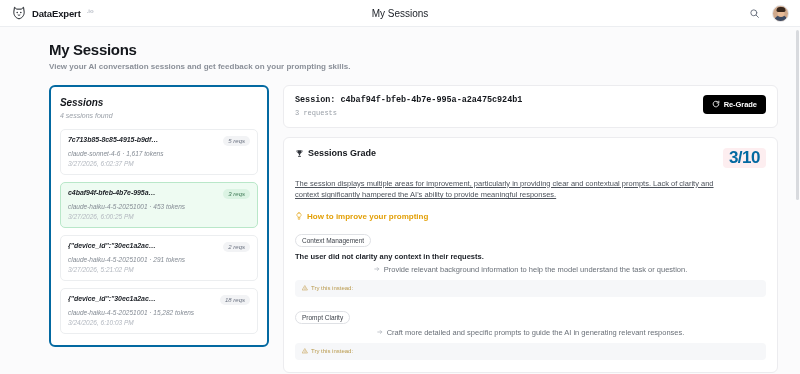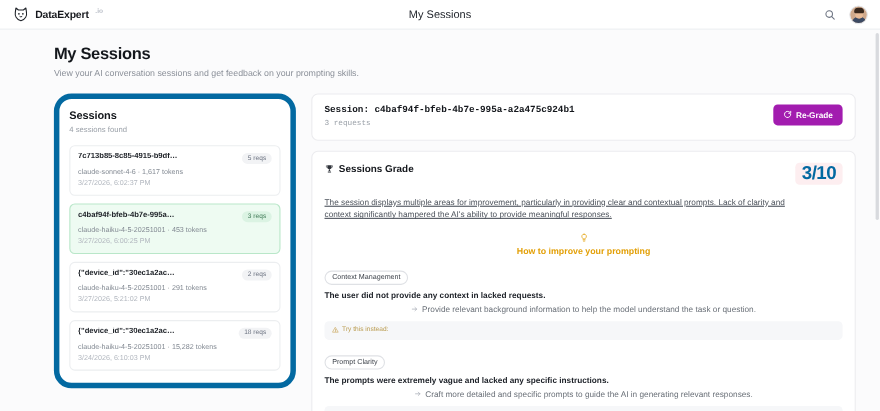--- a/index.html
+++ b/index.html
@@ -34,29 +34,30 @@
     background: #cfa98c; overflow: hidden; position: relative;
     border: 1px solid #e6e8ec; cursor: pointer;
   }
   .avatar .face { position:absolute; left:50%; top:4px; transform:translateX(-50%); width:7px; height:7px; border-radius:50%; background:#e8bb97; }
   .avatar .hair { position:absolute; left:50%; top:1.5px; transform:translateX(-50%); width:9px; height:5px; border-radius:5px 5px 2px 2px; background:#39281d; }
   .avatar .body { position:absolute; left:50%; bottom:-1px; transform:translateX(-50%); width:14px; height:7px; border-radius:7px 7px 0 0; background:#3c4a63; }
 
   
   .page { padding: 14px 22px 0 49px; }
   .page-title { font-size: 15px; font-weight: 700; letter-spacing: -0.3px; color: #14171c; }
-  .page-sub { font-size: 8px; color: #8b9099; margin-top: 4px; }
+  .page-sub { font-size: 8px; color: #8b9099; margin-top: 4px; font-weight: bold; }
 
   .columns { display: flex; gap: 14px; margin-top: 14px; align-items: flex-start; }
 
   
   .sessions-panel {
     width: 220px; flex: 0 0 220px;
-    background: #ffffff; border: 5px solid #0369a1; border-radius: 16px;
+    background: #ffffff; border: 2px solid #0369a1; border-radius: 6px;
     padding: 10px 9px 11px 9px;
+    font-style: italic;
   }
   .sessions-title { font-size: 10px; font-weight: 700; color: #14171c; letter-spacing: -0.1px; }
   .sessions-count { font-size: 7px; color: #9aa0a8; margin-top: 4px; }
   .session-list { margin-top: 10px; display: flex; flex-direction: column; gap: 7px; }
   .session-card {
     border: 1px solid #eceef0; border-radius: 5px;
     background: #ffffff; padding: 6px 7px 7px 7px; cursor: pointer;
     position: relative;
   }
   .session-card.active { background: #eefbf2; border-color: #b9e7c9; }
@@ -78,38 +79,38 @@
 
   .detail-card {
     background: #ffffff; border: 1px solid #ececef; border-radius: 6px;
   }
 
   .session-header { padding: 9px 11px 10px 11px; display: flex; align-items: flex-start; }
   .session-header-text { flex: 1 1 auto; min-width: 0; font-family: Liberation Mono, monospace; }
   .session-header-title { font-size: 8.5px; font-weight: 700; color: #14171c; letter-spacing: -0.05px; }
   .session-header-sub { font-size: 7px; color: #9aa0a8; margin-top: 4px; }
   .regrade-btn {
-    background: #a21caf; color: #ffffff; border: none; border-radius: 4px;
+    background: #000000; color: #ffffff; border: none; border-radius: 4px;
     font-size: 7.5px; font-weight: 700; font-family: inherit;
     padding: 5px 9px; display: flex; gap: 4px;
     cursor: pointer; flex: 0 0 auto; letter-spacing: -0.05px;
   }
   .regrade-btn svg { display: block; }
 
   
   .grade-card { padding: 10px 11px 12px 11px; }
   .grade-top { display: flex; align-items: flex-start; justify-content: space-between; }
   .grade-title { display: flex; align-items: center; gap: 4px; font-size: 9px; font-weight: 700; color: #14171c; }
   .grade-score {
     font-size: 17px; font-weight: 700; color: #0369a1; letter-spacing: -0.5px;
     background: #fdeef0; border-radius: 4px; padding: 0px 6px; line-height: 1.15;
   }
   .grade-summary { font-size: 7.5px; line-height: 1.55; color: #4d535c; margin-top: 10px; max-width: 440px; text-decoration: underline; }
 
-  .improve-header { display: flex; align-items: center; gap: 4px; margin-top: 11px; font-size: 8px; font-weight: 700; color: #e3a008; flex-direction: column; }
+  .improve-header { display: flex; align-items: center; gap: 4px; margin-top: 11px; font-size: 8px; font-weight: 700; color: #e3a008; }
 
   .feedback-list { margin-top: 8px; display: flex; flex-direction: column; gap: 9px; }
   .feedback-block { border-radius: 5px; }
   .tag {
     display: inline-block; font-size: 6.5px; color: #3d424a;
     border: 1px solid #dfe1e5; border-radius: 8px; padding: 2px 6px;
   }
   .fb-issue { font-size: 7.5px; font-weight: 700; color: #1b1f26; margin-top: 5px; }
   .fb-advice { font-size: 7.5px; color: #6a7078; margin-top: 4px; display: flex; gap: 4px; align-items: flex-start; justify-content: center; }
   .fb-advice .bullet-icon { flex: 0 0 auto; margin-top: 1px; }
@@ -248,21 +249,21 @@
             <svg width="8" height="8" viewBox="0 0 24 24" fill="none" stroke="#e3a008" stroke-width="2" stroke-linecap="round" stroke-linejoin="round">
               <path d="M9 18h6M10 21.5h4M12 2.5a6.2 6.2 0 0 0-3.6 11.3c.6.5 1 1.2 1 2h5.2c0-.8.4-1.5 1-2A6.2 6.2 0 0 0 12 2.5z"></path>
             </svg>
             <span>How to improve your prompting</span>
           </div>
 
           <div class="feedback-list">
 
             <div class="feedback-block">
               <span class="tag">Context Management</span>
-              <div class="fb-issue">The user did not provide any context in lacked requests.</div>
+              <div class="fb-issue">The user did not clarity any context in their requests.</div>
               <div class="fb-advice">
                 <svg class="bullet-icon" width="6" height="6" viewBox="0 0 24 24" fill="none" stroke="#a5abb4" stroke-width="2.6" stroke-linecap="round" stroke-linejoin="round">
                   <line x1="3" y1="12" x2="19" y2="12"></line>
                     <polyline points="13,6 19,12 13,18"></polyline>
                 </svg>
                 <span>Provide relevant background information to help the model understand the task or question.</span>
               </div>
               <div class="fb-try">
                 <div class="fb-try-label">
                   <svg width="6" height="6" viewBox="0 0 24 24" fill="none" stroke="#c9a65c" stroke-width="2.4" stroke-linecap="round" stroke-linejoin="round">
@@ -270,21 +271,20 @@
                       <line x1="12" y1="10" x2="12" y2="14.5"></line>
                       <line x1="12" y1="17" x2="12" y2="17.2"></line>
                   </svg>
                   <span>Try this instead:</span>
                 </div>
               </div>
             </div>
 
             <div class="feedback-block">
               <span class="tag">Prompt Clarity</span>
-              <div class="fb-issue">The prompts were extremely vague and lacked any specific instructions.</div>
               <div class="fb-advice">
                 <svg class="bullet-icon" width="6" height="6" viewBox="0 0 24 24" fill="none" stroke="#a5abb4" stroke-width="2.6" stroke-linecap="round" stroke-linejoin="round">
                   <line x1="3" y1="12" x2="19" y2="12"></line>
                     <polyline points="13,6 19,12 13,18"></polyline>
                 </svg>
                 <span>Craft more detailed and specific prompts to guide the AI in generating relevant responses.</span>
               </div>
               <div class="fb-try">
                 <div class="fb-try-label">
                   <svg width="6" height="6" viewBox="0 0 24 24" fill="none" stroke="#c9a65c" stroke-width="2.4" stroke-linecap="round" stroke-linejoin="round">

